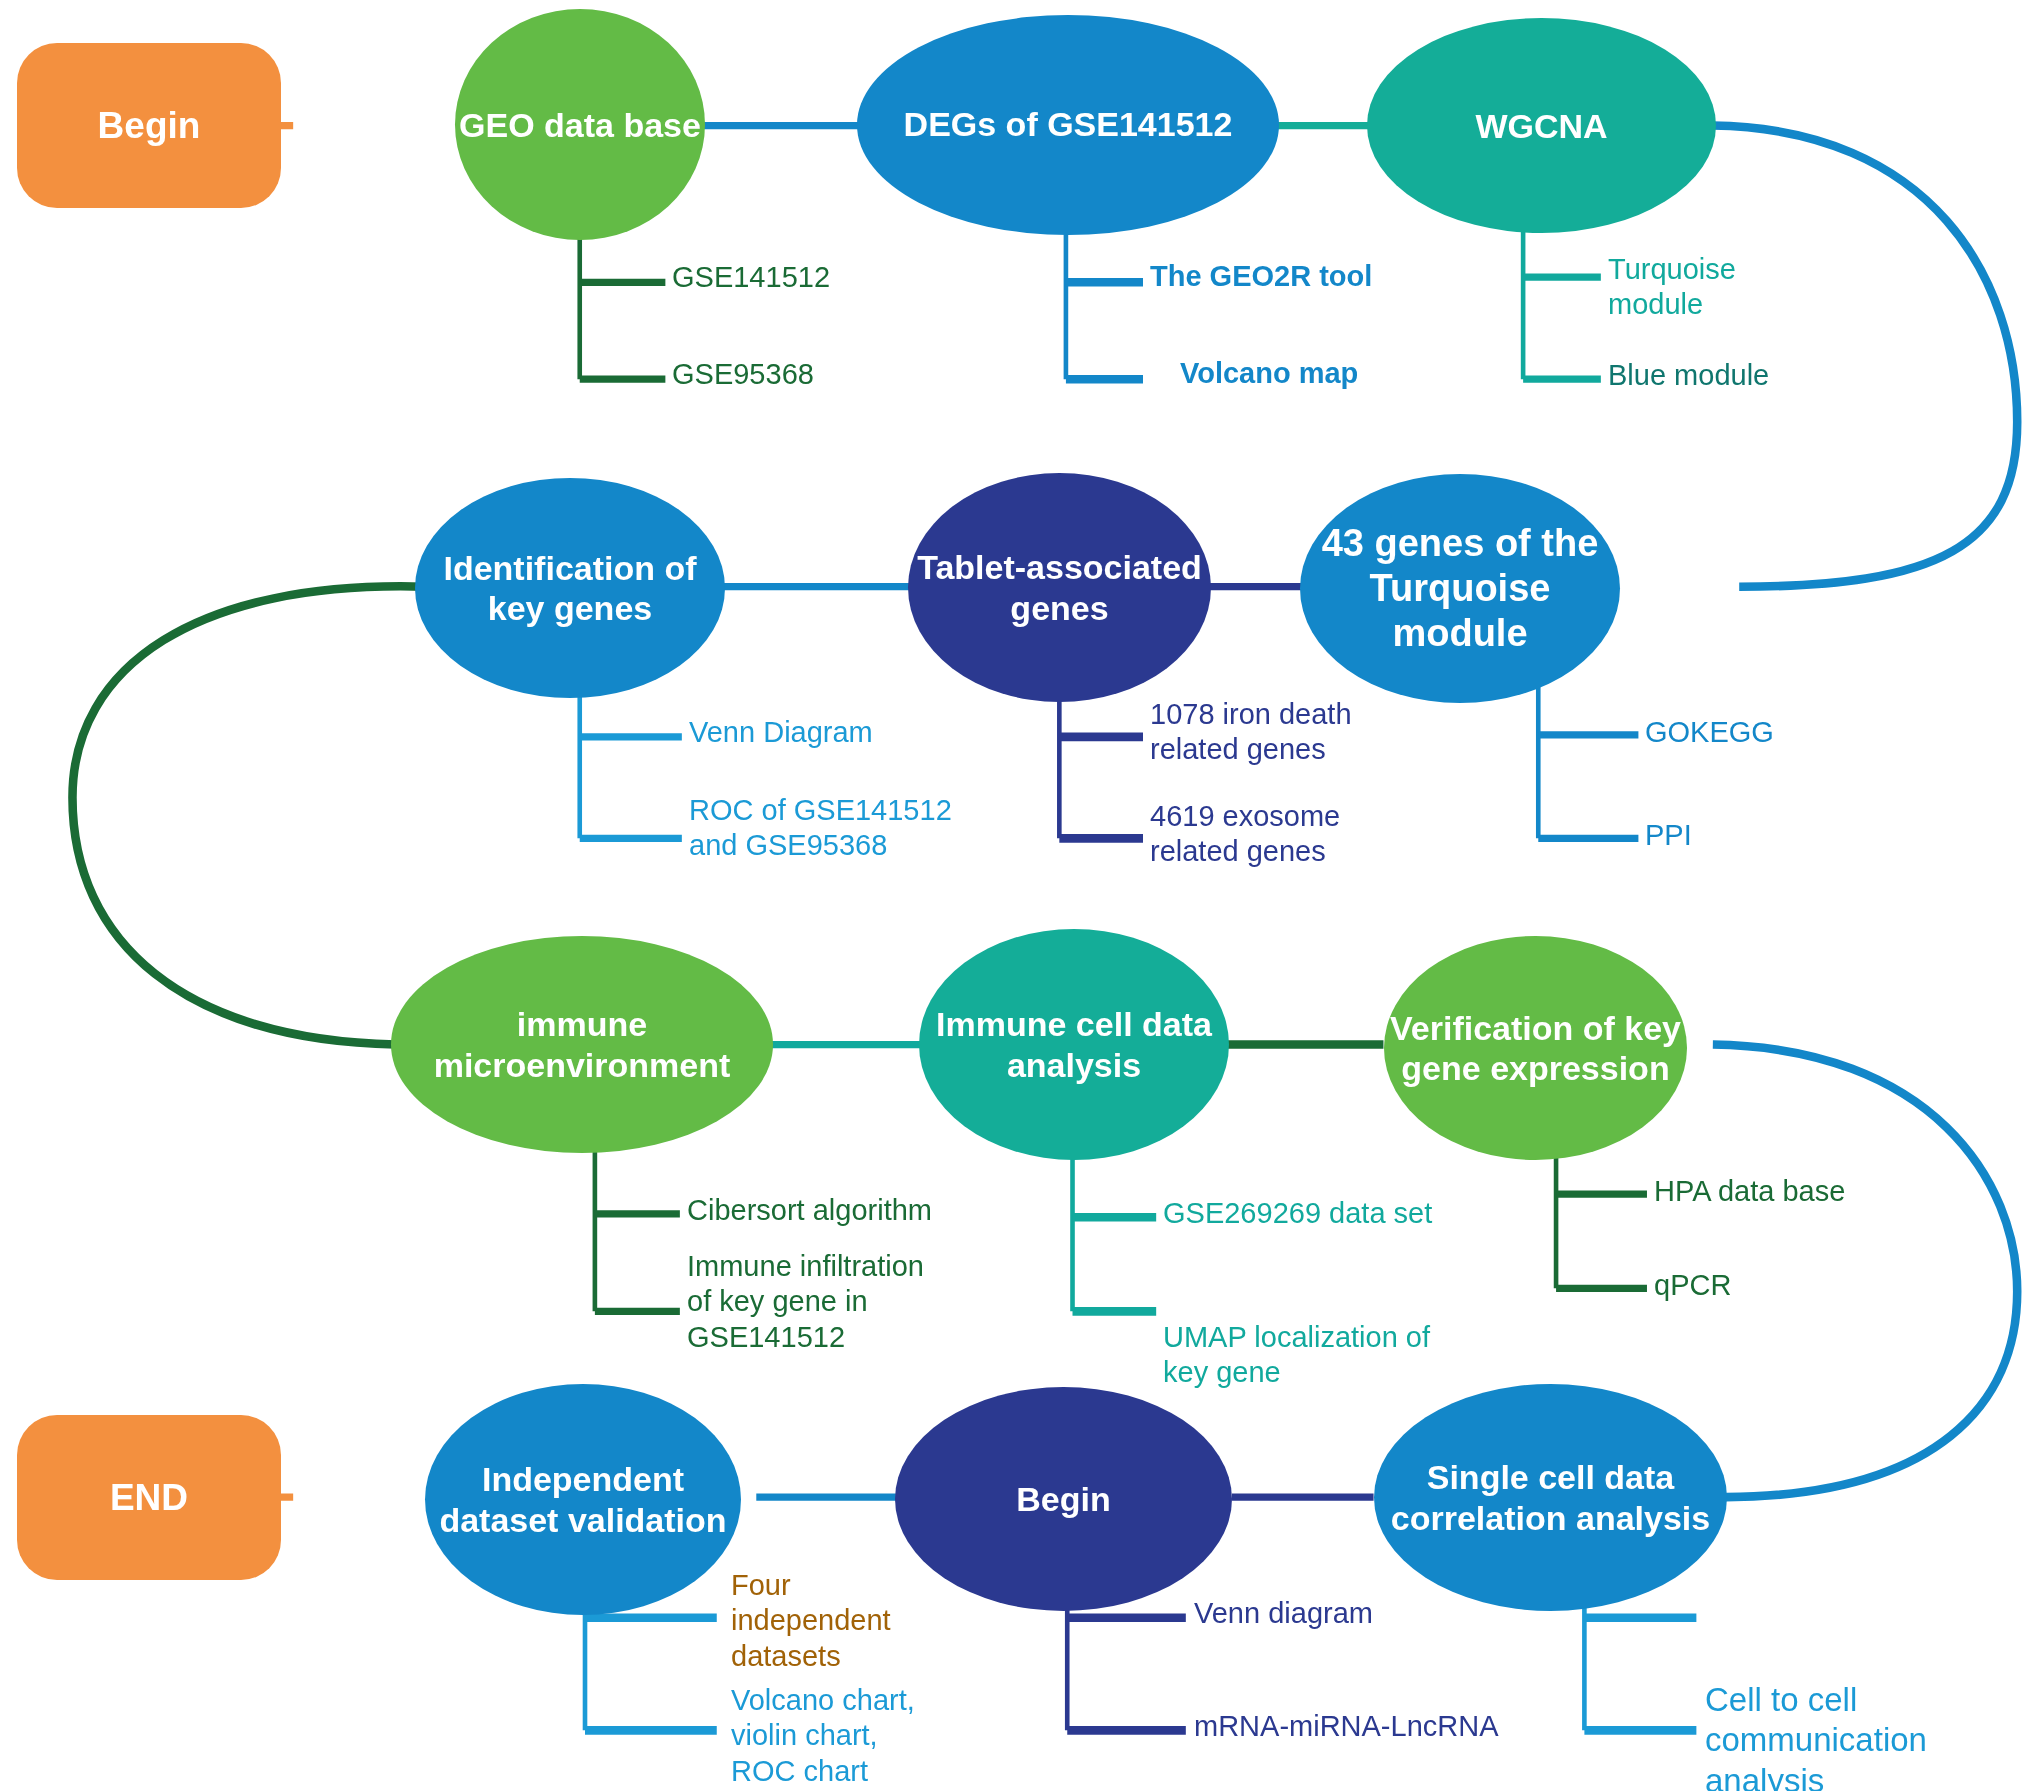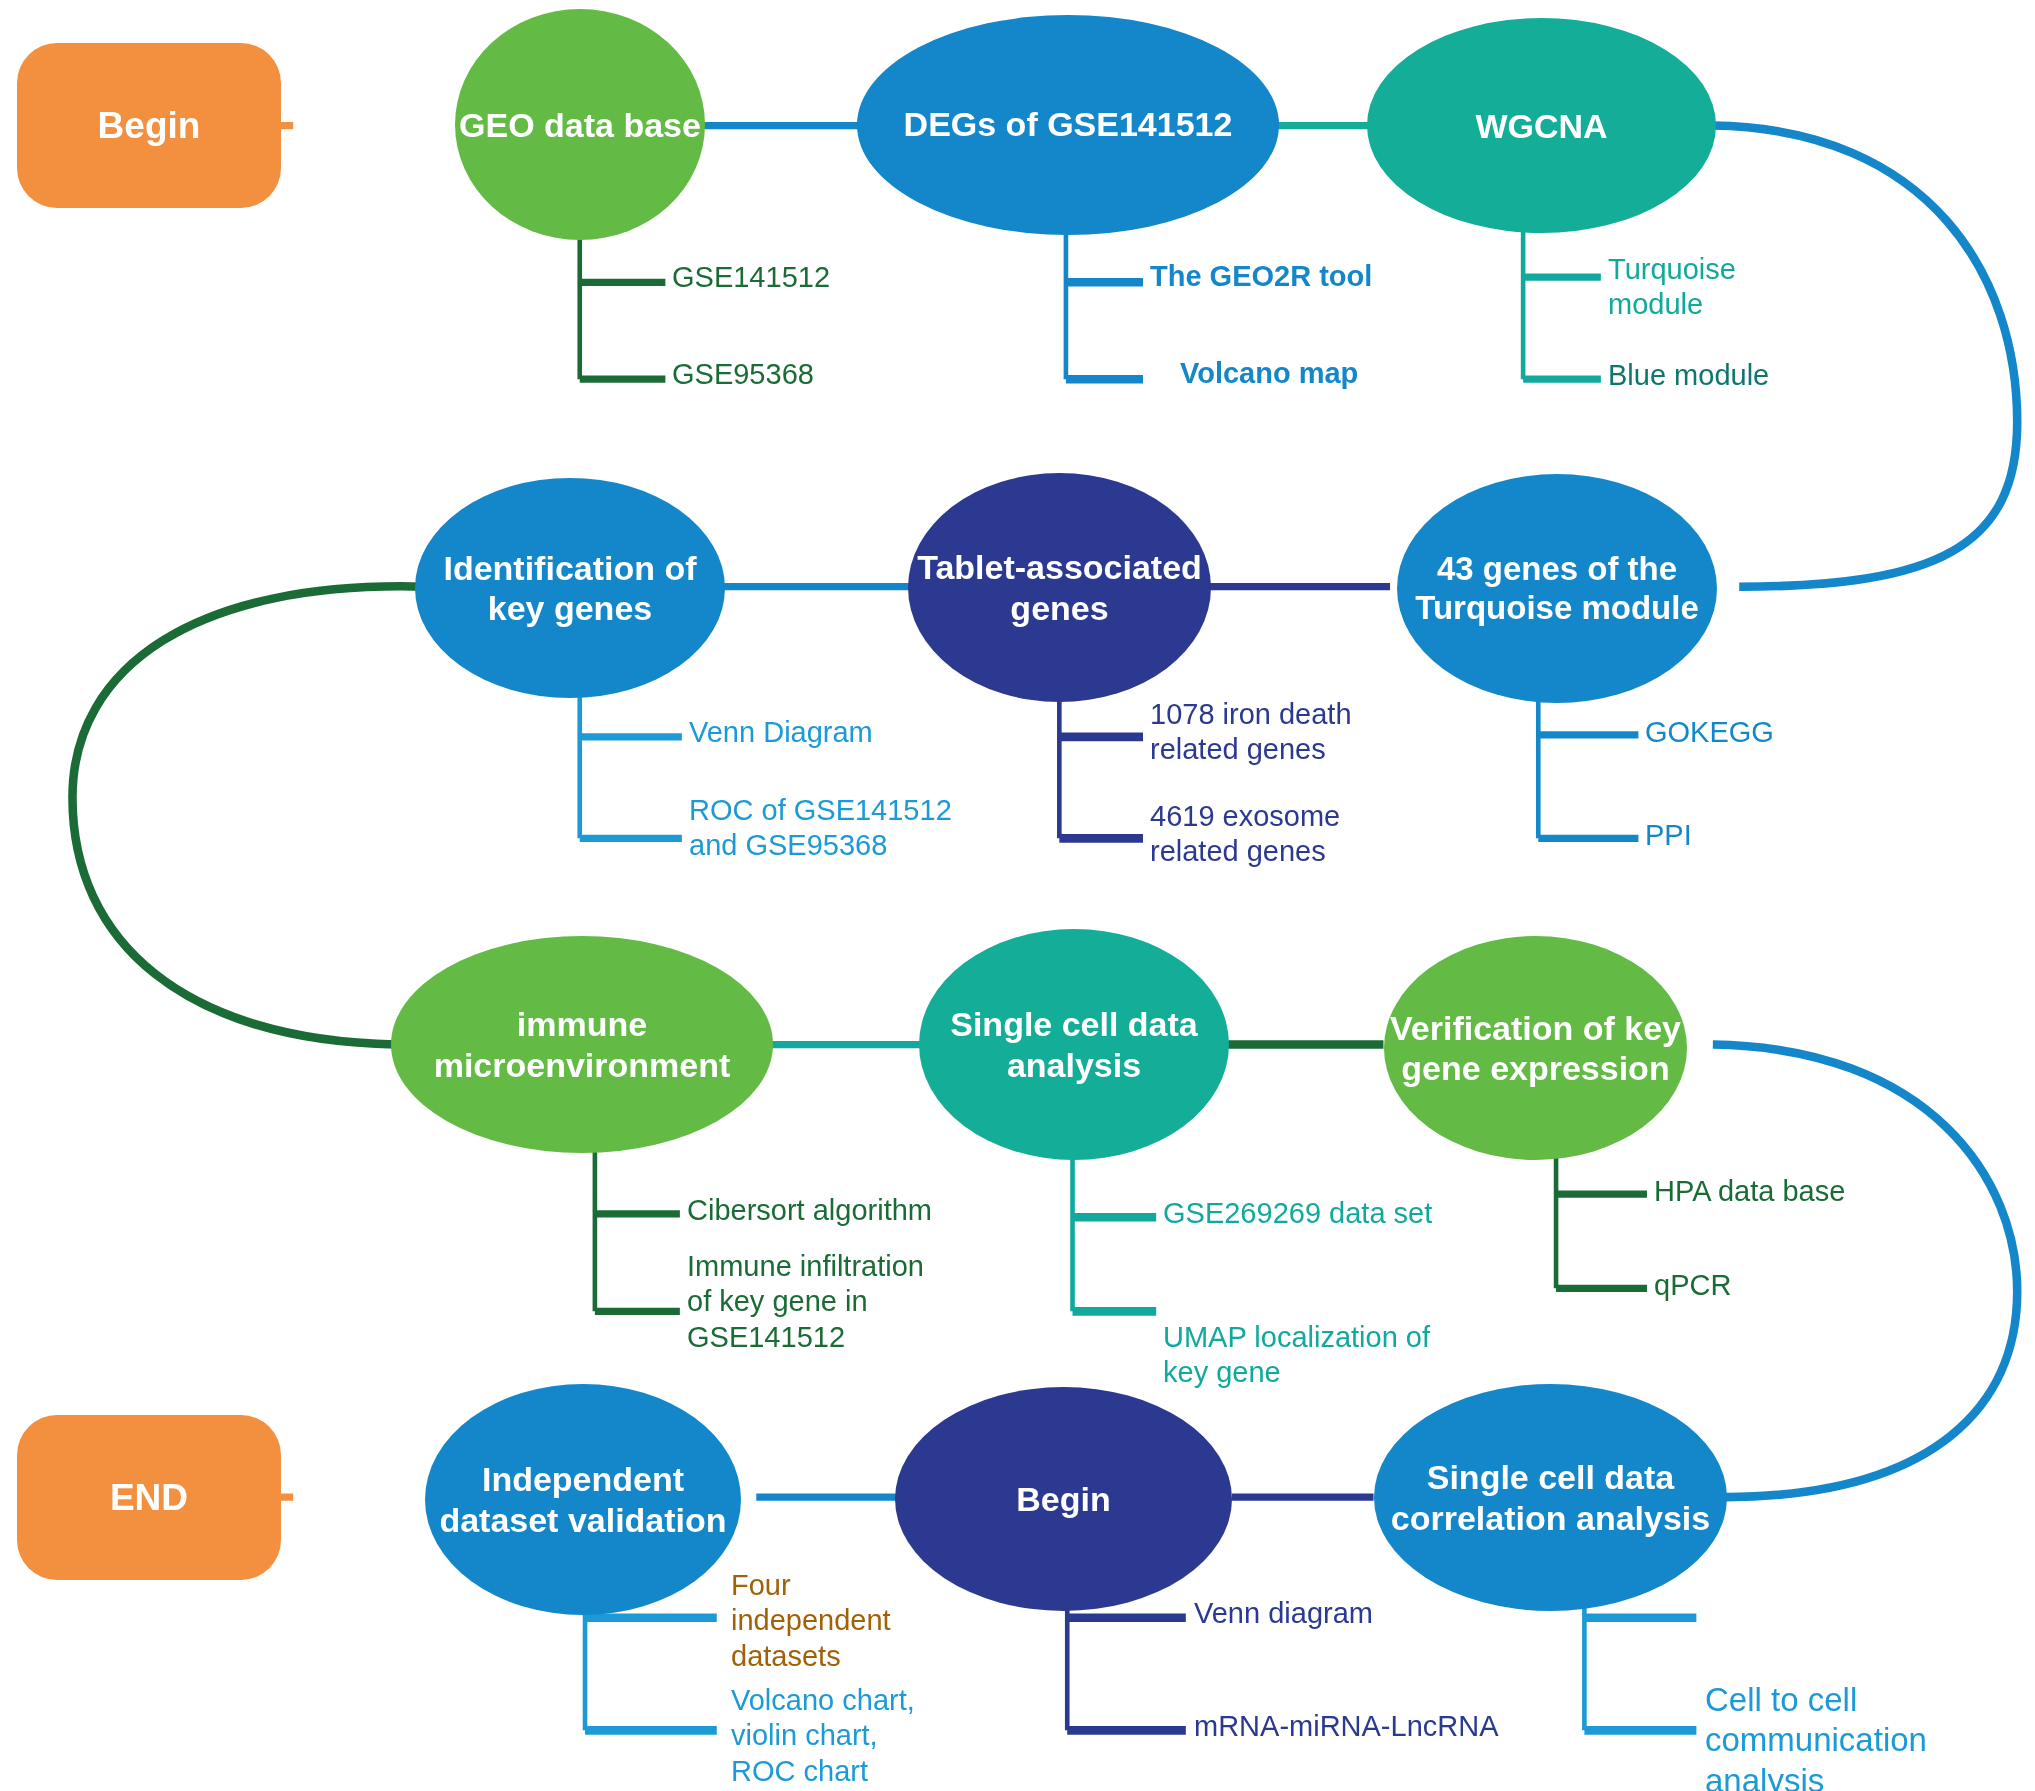--- a/index.html
+++ b/index.html
@@ -130,21 +130,21 @@
   </div>
 
   <div class="node ellipse" style="left:415px;top:478px;width:310px;height:220px;background:#1387C9;font-size:34px;">
     <span class="lbl">Identification of key genes</span>
   </div>
 
   <div class="node ellipse" style="left:908px;top:473px;width:303px;height:229px;background:#2B3990;font-size:34px;justify-content:center;">
     <span class="lbl">Tablet-associated genes</span>
   </div>
 
-  <div class="node ellipse" style="left:1397px;top:474px;width:320px;height:229px;background:#1387C9;font-size:33px;">
+  <div class="node ellipse" style="left:1300px;top:474px;width:320px;height:229px;background:#1387C9;font-size:38px;">
     <span class="lbl">43 genes of the Turquoise module</span>
   </div>
 
   <div class="sub" style="left:689px;top:715px;width:277px;color:#1B9AD6;font-size:29px;">
     <span>Venn Diagram</span>
   </div>
   <div class="sub" style="left:689px;top:793px;width:297px;color:#1B9AD6;font-size:29px;">
     <span>ROC of  GSE141512 and GSE95368</span>
   </div>
 
@@ -160,21 +160,21 @@
   </div>
   <div class="sub" style="left:1645px;top:818px;width:217px;color:#1387C9;font-size:29px;">
     <span>PPI</span>
   </div>
 
   <div class="node ellipse" style="left:391px;top:936px;width:382px;height:217px;background:#63BB46;font-size:34px;">
     <span class="lbl">immune microenvironment</span>
   </div>
 
   <div class="node ellipse" style="left:919px;top:929px;width:310px;height:231px;background:#14AD98;font-size:34px;">
-    <span class="lbl">Single cell data analysis</span>
+    <span class="lbl">Immune cell data analysis</span>
   </div>
 
   <div class="node ellipse" style="left:1384px;top:936px;width:303px;height:224px;background:#63BB46;font-size:34px;">
     <span class="lbl">Verification of key gene expression</span>
   </div>
 
   <div class="sub" style="left:687px;top:1193px;width:283px;color:#1A6B35;font-size:29px;">
     <span>Cibersort algorithm</span>
   </div>
   <div class="sub" style="left:687px;top:1249px;width:264px;color:#1A6B35;font-size:29px;">

